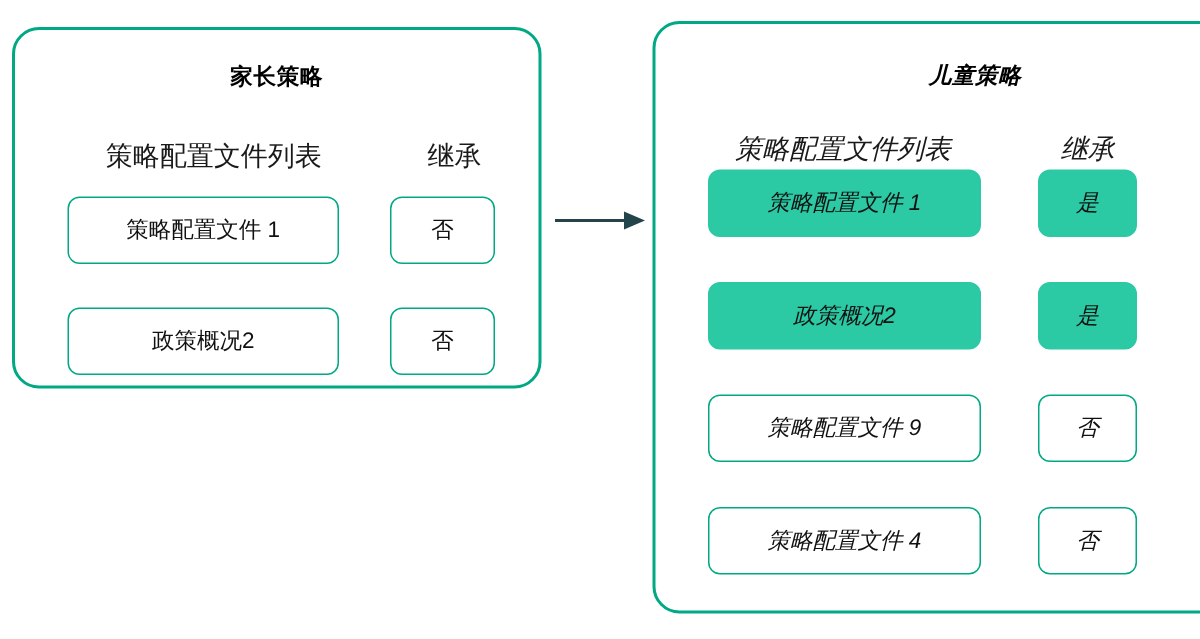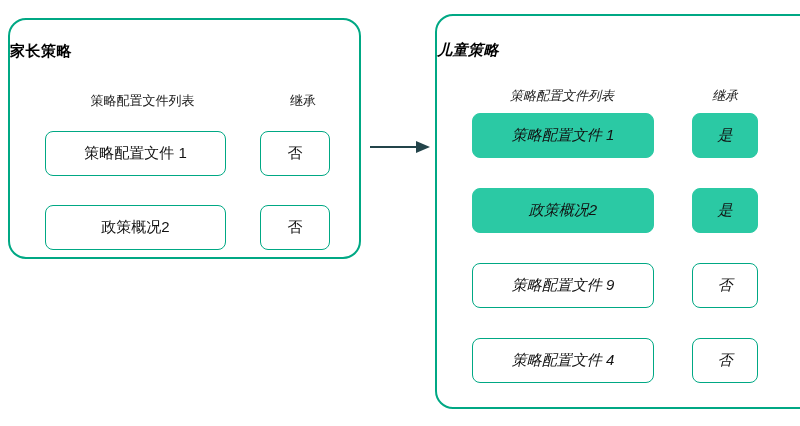--- a/index.html
+++ b/index.html
@@ -40,33 +40,33 @@
     width: 430px;
     height: 395px;
     font-style: italic;
   }
 
   
   .panel-title {
     position: absolute;
     left: 0;
     width: 100%;
-    text-align: left;
+    text-align: center;
     font-size: 15px;
     font-weight: bold;
     color: #000000;
     letter-spacing: 0.5px;
   }
   #panel-parent .panel-title { top: 22px; }
   #panel-child  .panel-title { top: 25px; }
 
   
   .col-header {
     position: absolute;
-    font-size: 13px;
+    font-size: 18px;
     color: #1a1a1a;
     text-align: center;
     white-space: nowrap;
   }
   .hdr-list-parent  { left: 43px;  width: 179px; top: 72px; }
   .hdr-inherit-parent { left: 258px; width: 70px;  top: 72px; }
   .hdr-list-child   { left: 35px;  width: 180px; top: 71px; }
   .hdr-inherit-child { left: 255px; width: 66px;  top: 71px; }
 
   

